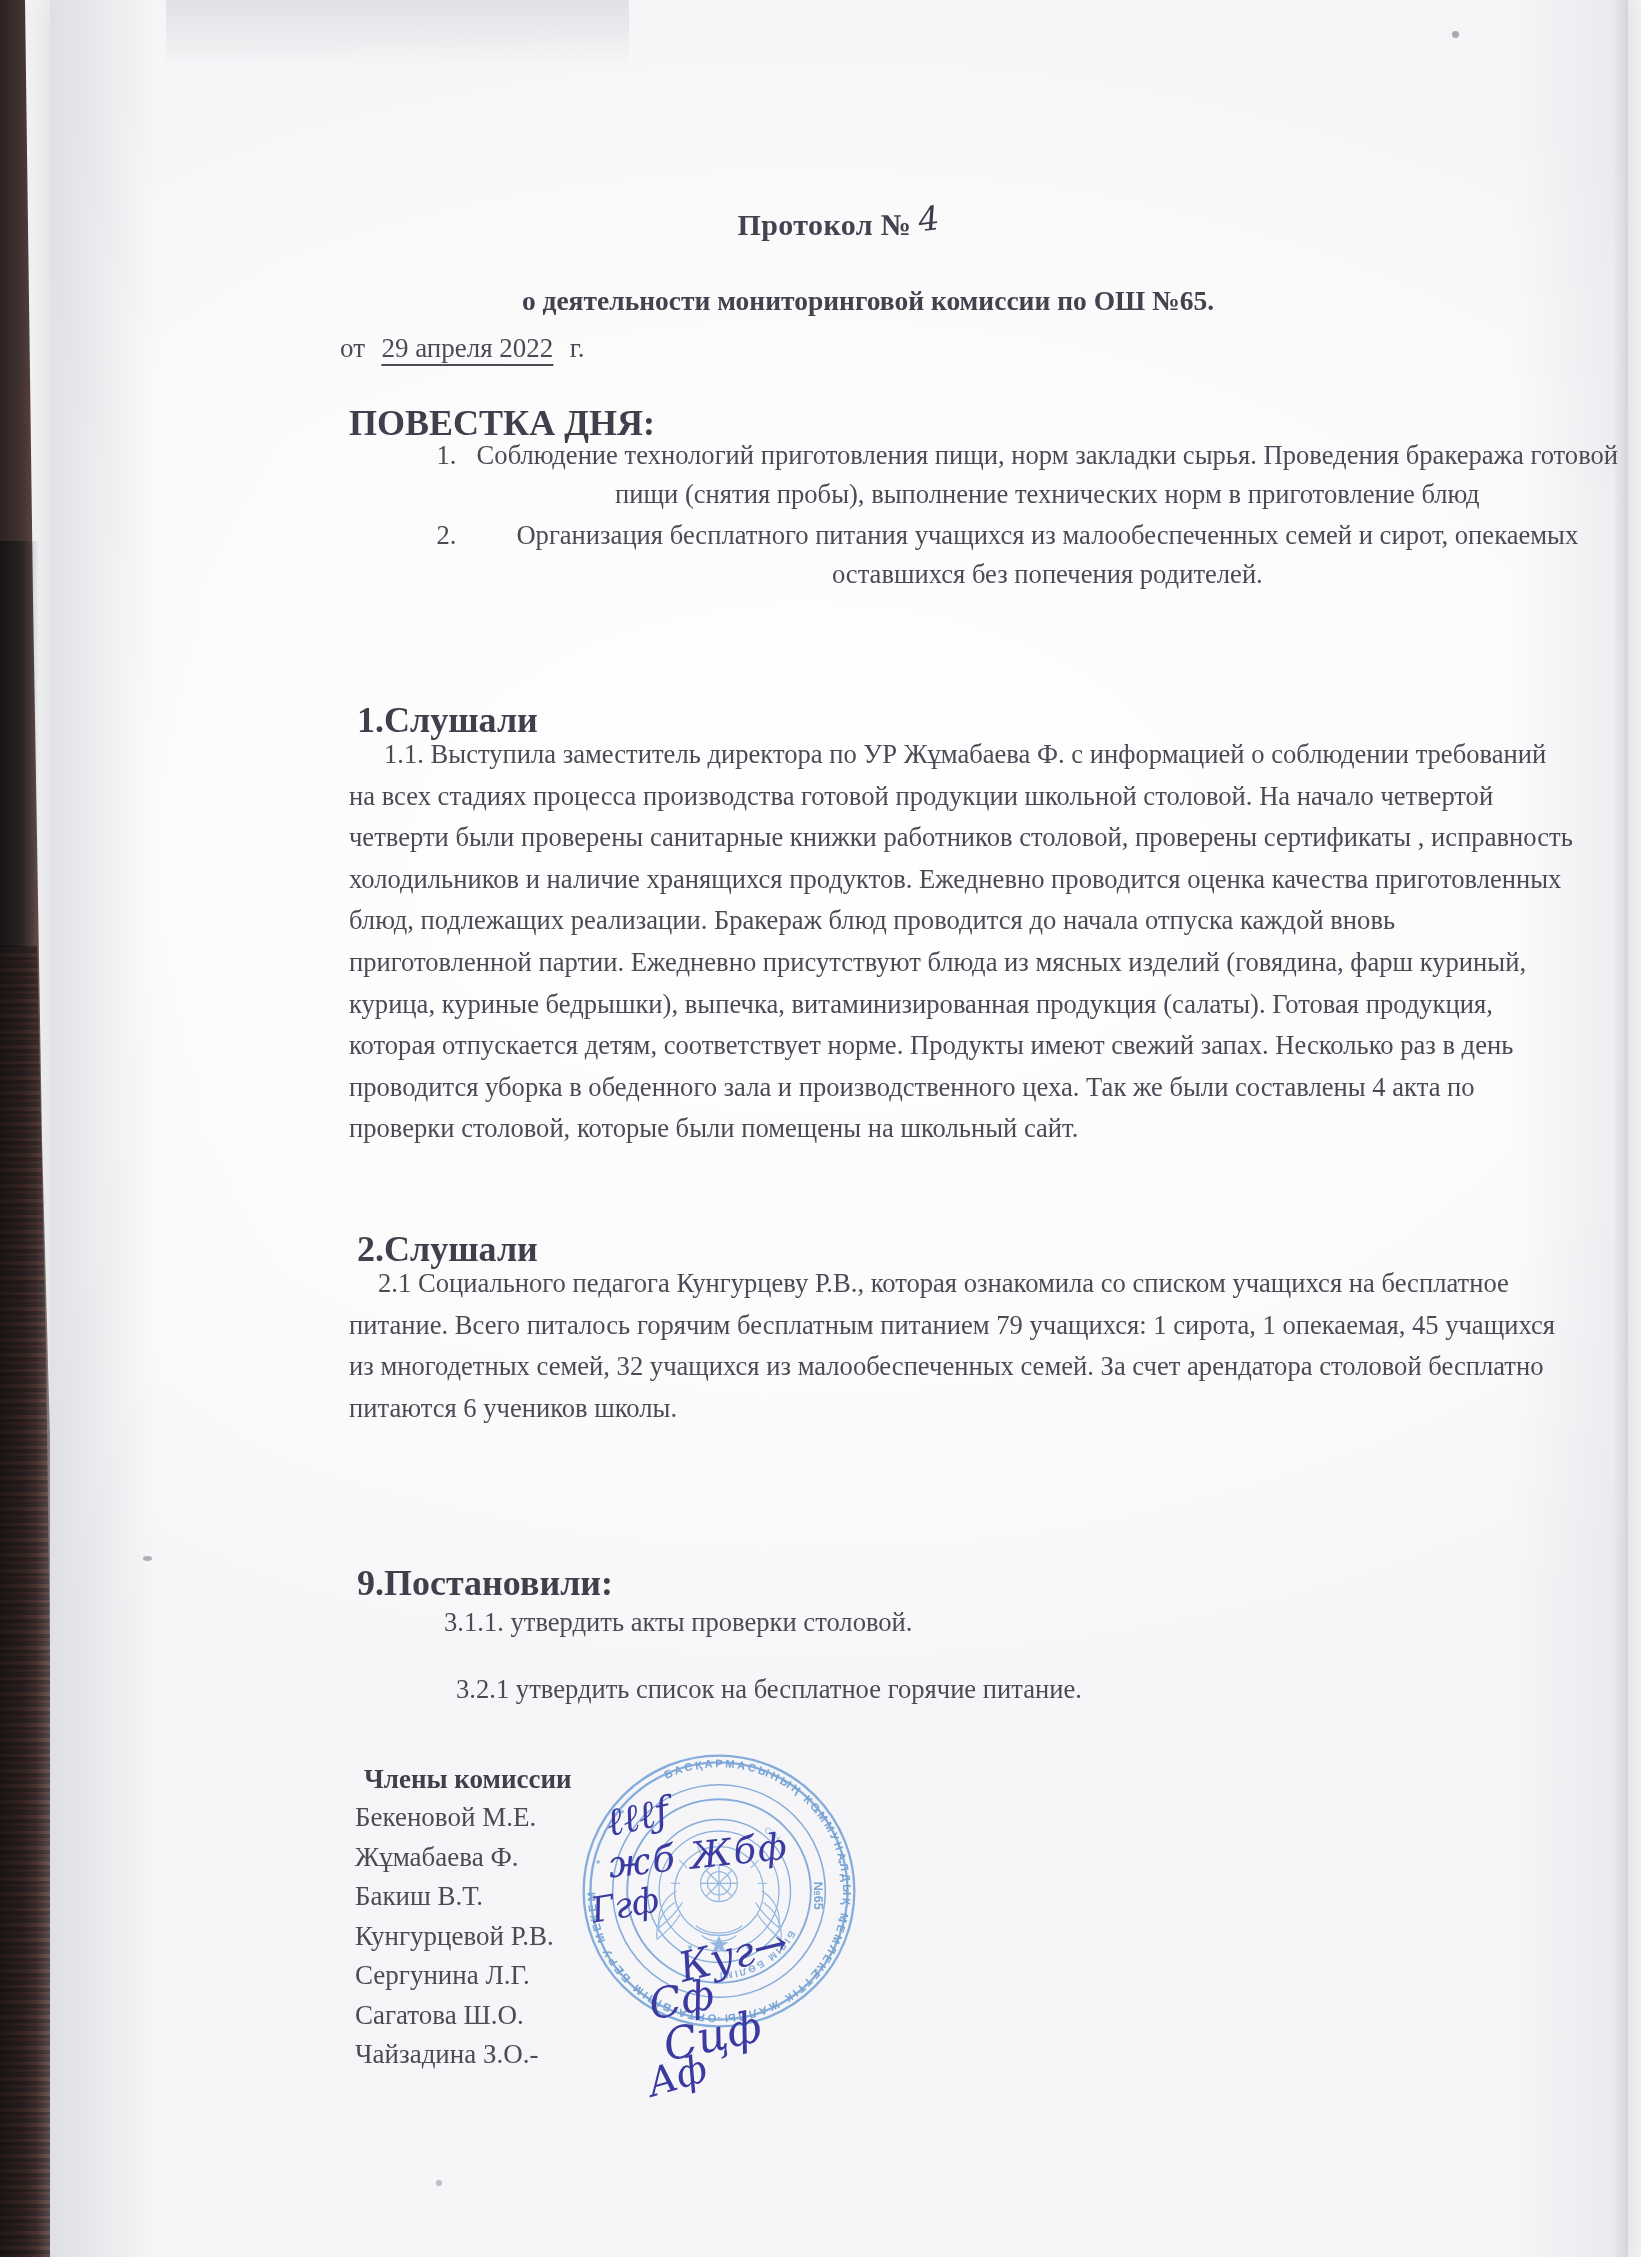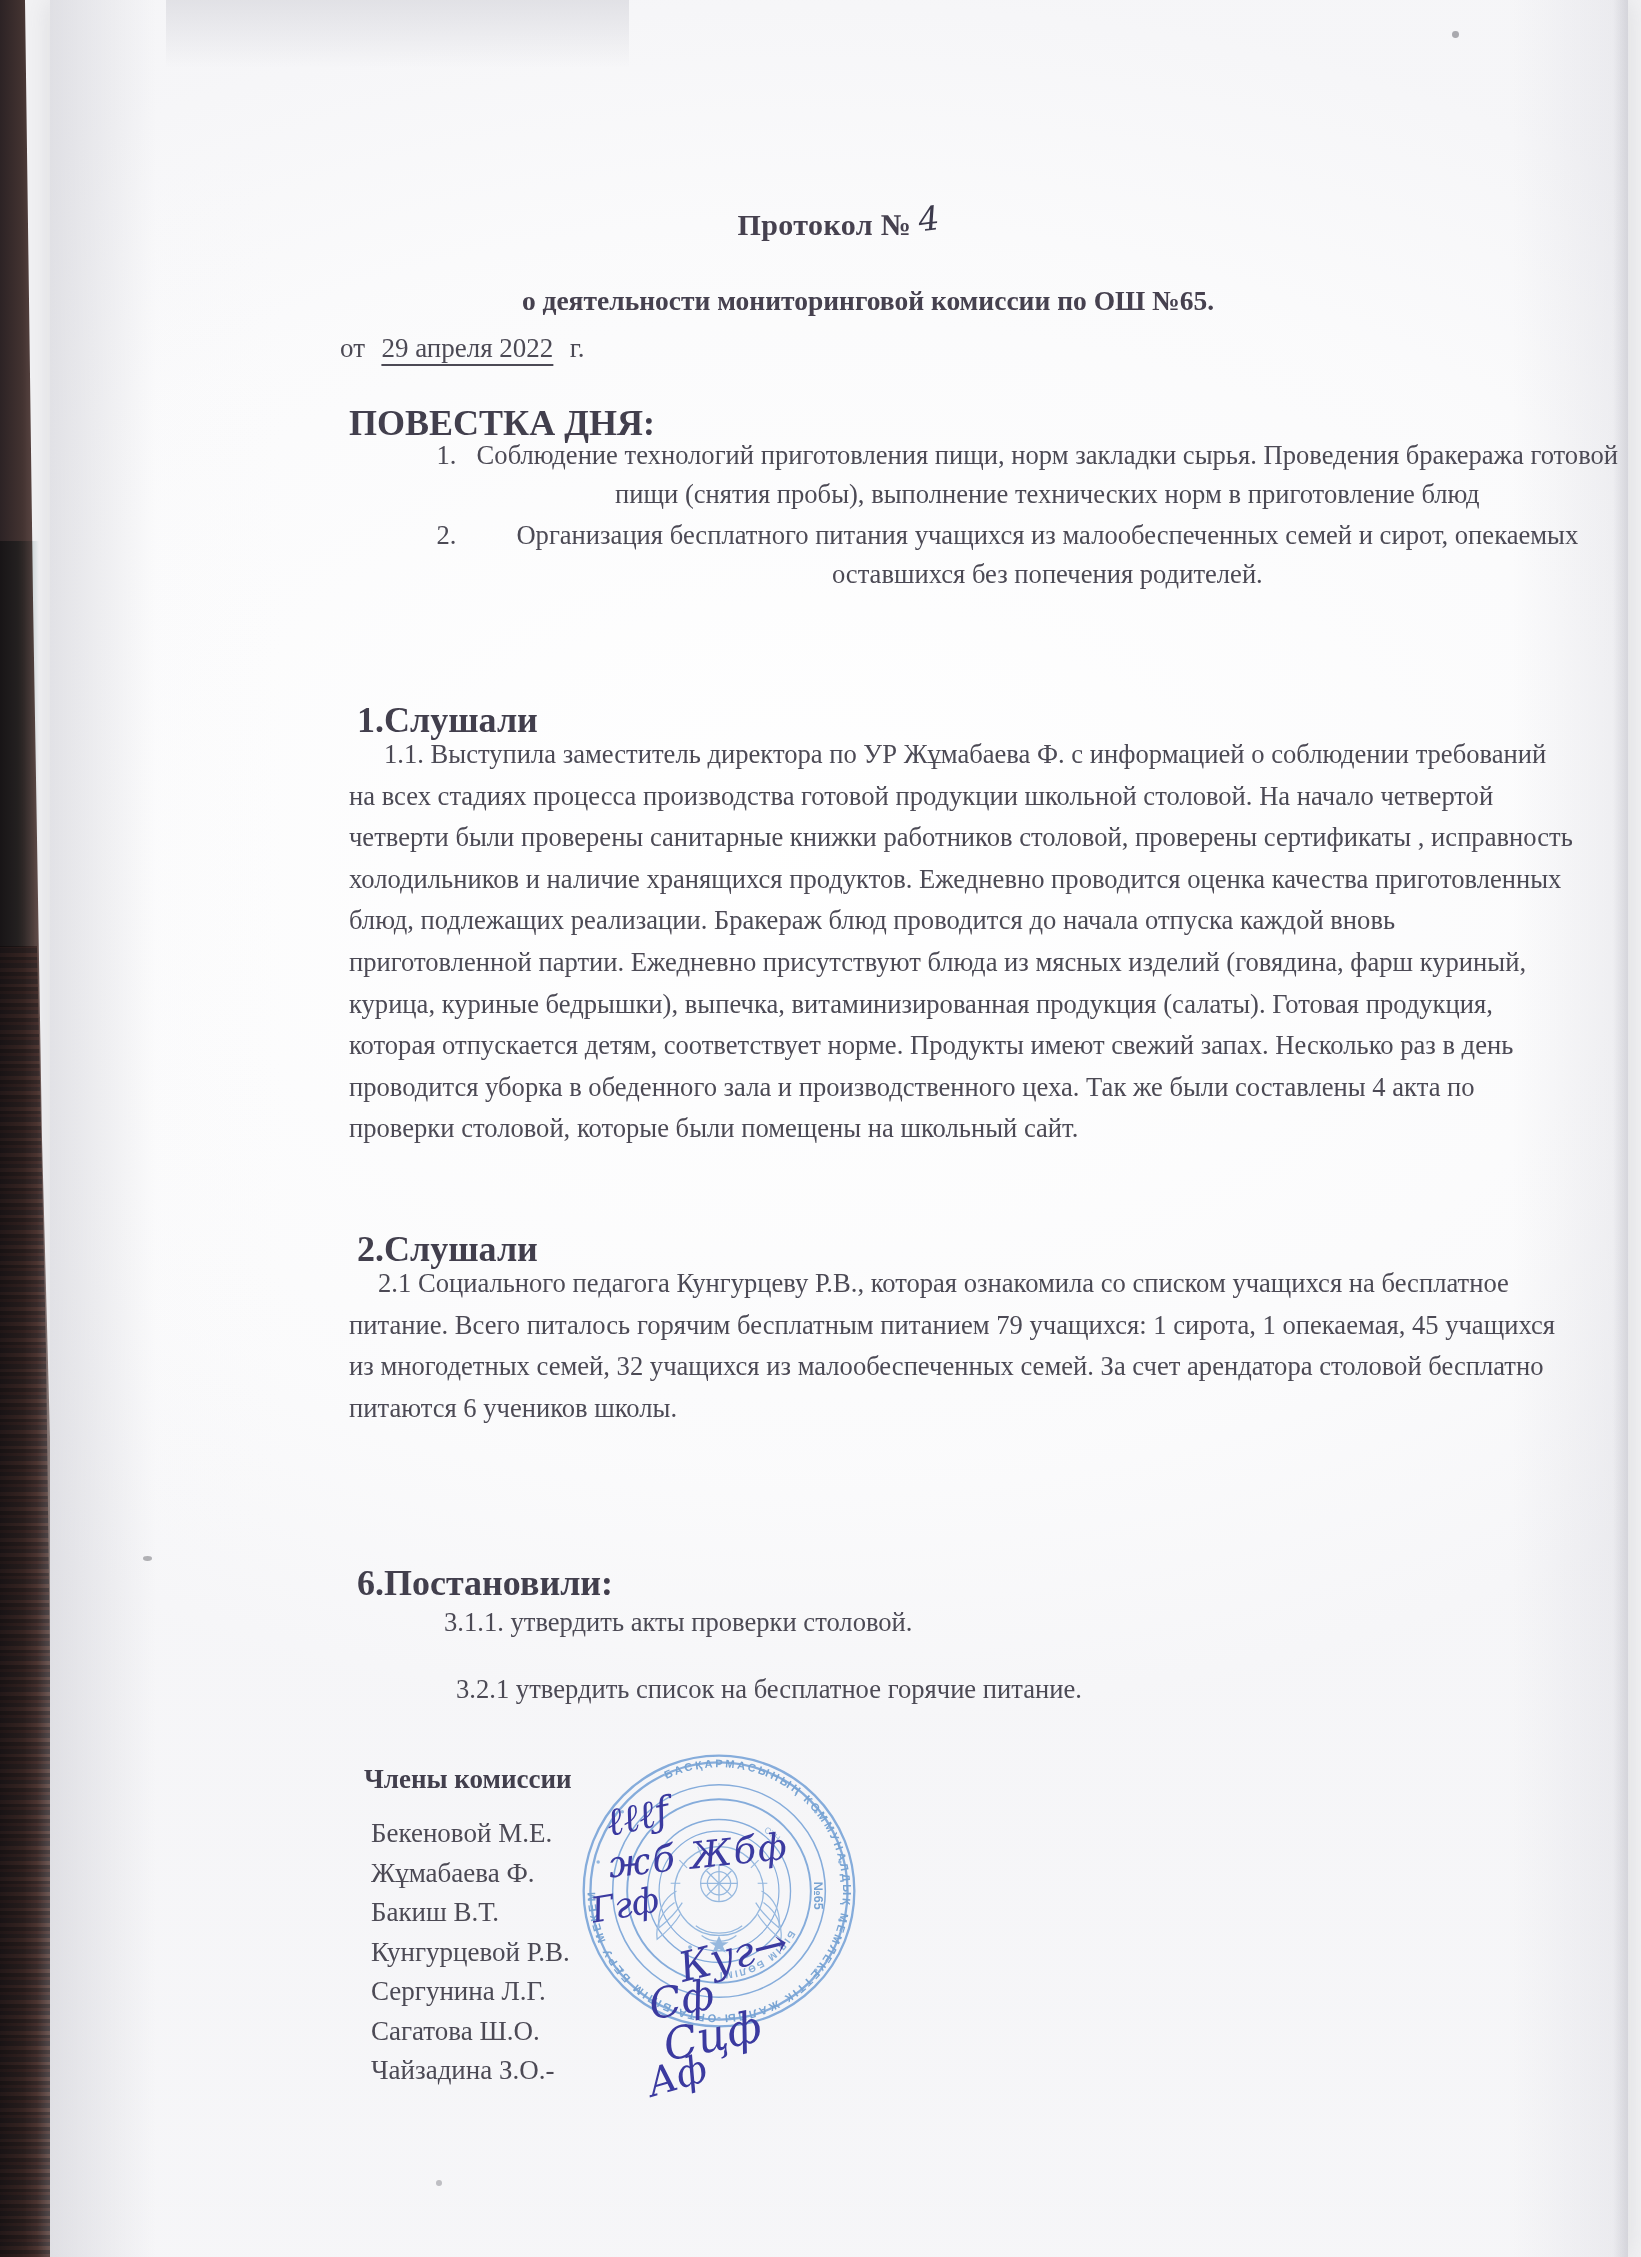--- a/index.html
+++ b/index.html
@@ -137,21 +137,21 @@
   }
   .s3-item-1{ left:394px; top:1603px;text-align:right; }
   .s3-item-2{ left:406px; top:1670px; }
 
   .members-head{
     position:absolute; left:314px; top:1759px;
     font-weight:bold; font-size:27px; color:#423f4d;
   }
   .members-list{
     position:absolute; left:305px; top:1798px;
-    margin:16px; padding:0; list-style:none;
+    margin:0; padding:0; list-style:none;
     font-size:27px; line-height:1.465; color:#4c4a55;
   }
 
   
   .stamp{
     position:absolute; left:524px; top:1746px;
     width:290px; height:290px;
     pointer-events:none;
     opacity:.93;
   }
@@ -216,21 +216,21 @@
       <span class="indent"></span><span>1.1.</span>
       <span>Выступила заместитель директора по УР  Жұмабаева Ф. с информацией о соблюдении требований на всех стадиях процесса производства готовой продукции школьной столовой. На начало четвертой четверти были проверены санитарные книжки работников столовой, проверены сертификаты , исправность холодильников и наличие хранящихся продуктов. Ежедневно проводится оценка качества приготовленных блюд, подлежащих реализации. Бракераж блюд проводится до начала отпуска каждой вновь приготовленной партии. Ежедневно присутствуют блюда из мясных изделий (говядина, фарш куриный, курица, куриные бедрышки), выпечка, витаминизированная продукция (салаты). Готовая продукция, которая отпускается детям, соответствует норме. Продукты имеют свежий запах.  Несколько раз в день проводится  уборка в обеденного зала и производственного цеха. Так же были составлены 4 акта по проверки столовой, которые были помещены на школьный сайт.</span>
     </div>
 
     <div class="section-head s2-head">2.Слушали</div>
     <div class="s2-body">
       <span class="indent"></span><span>2.1</span>
       <span>Социального педагога  Кунгурцеву Р.В., которая  ознакомила со списком   учащихся на бесплатное питание.  Всего питалось горячим бесплатным питанием  79 учащихся: 1 сирота, 1 опекаемая, 45 учащихся из многодетных семей, 32 учащихся из малообеспеченных семей. За счет арендатора столовой бесплатно питаются  6 учеников школы.</span>
     </div>
 
-    <div class="section-head s3-head">6.Постановили:</div>
+    <div class="section-head s3-head">9.Постановили:</div>
     <div class="s3-item s3-item-1">3.1.1. утвердить акты проверки столовой.</div>
     <div class="s3-item s3-item-2">3.2.1  утвердить список на бесплатное горячие питание.</div>
 
     <div class="members-head">Члены комиссии</div>
     <ul class="members-list">
       <li>Бекеновой М.Е.</li>
       <li>Жұмабаева Ф.</li>
       <li>Бакиш В.Т.</li>
       <li>Кунгурцевой Р.В.</li>
       <li>Сергунина Л.Г.</li>

